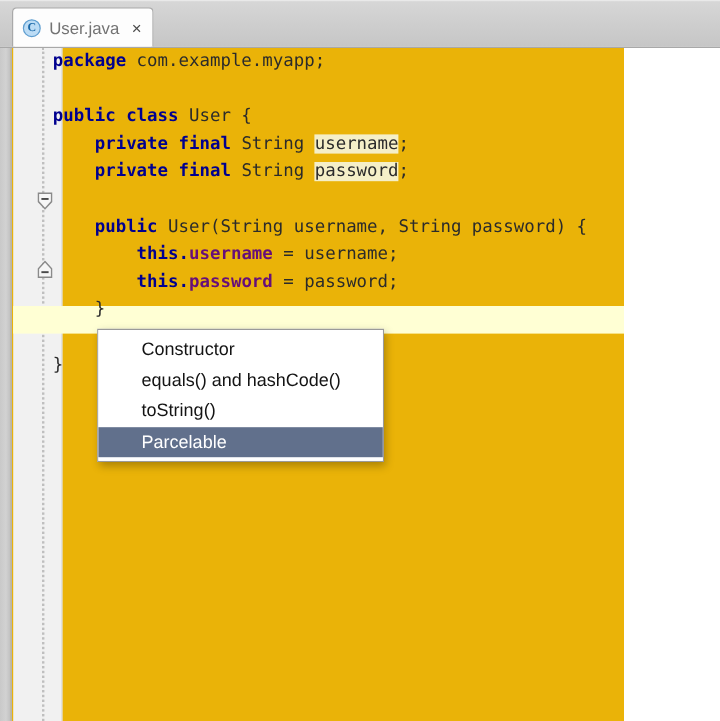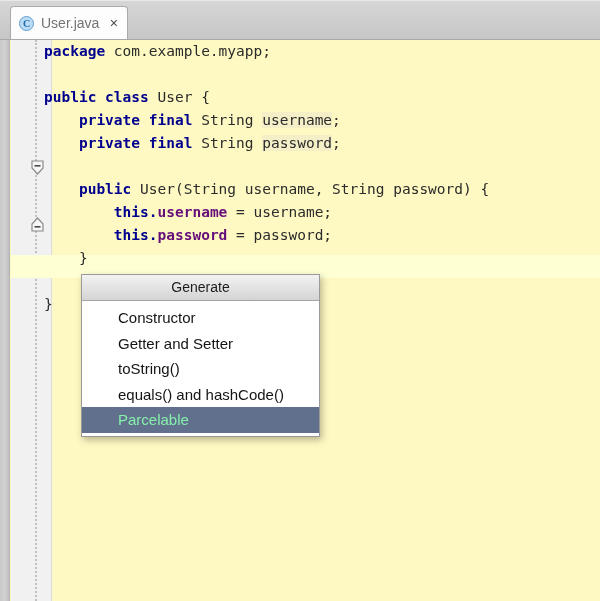--- a/index.html
+++ b/index.html
@@ -80,22 +80,22 @@
     color: #4a4a4a;
     line-height: 1;
     cursor: pointer;
     margin-left: auto;
   }
 
   
   #editor {
     position: absolute;
     left: 0; top: 40px;
-    width: 600px; height: 561px;
-    background: #fef9c3;
+    width: 520px; height: 561px;
+    background: #eab308;
     overflow: hidden;
   }
   
   #left-strip {
     position: absolute;
     left: 0; top: 0;
     width: 10px; height: 100%;
     background: linear-gradient(to right, #c9c9c9 0%, #d2d2d2 55%, #bfbfbf 100%);
     border-right: 1px solid #b4b4b4;
     box-sizing: border-box;
@@ -179,21 +179,21 @@
     height: 25.5px;
     line-height: 25.5px;
     padding-left: 36px;
     font-size: 15px;
     color: #141414;
     white-space: nowrap;
     cursor: default;
   }
   .gen-item.selected {
     background: #61708c;
-    color: #86efac;
+    color: #ffffff;
   }
 </style>
 </head>
 <body>
 
 <div id="ide">
 
   <div id="tabbar">
     <div class="topline"></div>
     <div class="tab">
@@ -221,23 +221,21 @@
       <svg width="13" height="15" viewBox="0 0 13 15">
         <path d="M6.5 1 L12 7 V14 H1 V7 Z" fill="#f6f6f6" stroke="#8a8a8a" stroke-width="1.2"></path>
         <rect x="3.5" y="9" width="6" height="1.6" fill="#4a4a4a"></rect>
       </svg>
     </div>
 
     <div id="code"><div class="ln"><span class="kw">package</span><span class="pl"> com.example.myapp;</span></div><div class="ln">&nbsp;</div><div class="ln"><span class="kw">public class</span><span class="pl"> User {</span></div><div class="ln"><span class="pl">    </span><span class="kw">private final</span><span class="pl"> String </span><span class="hl">username</span><span class="pl">;</span></div><div class="ln"><span class="pl">    </span><span class="kw">private final</span><span class="pl"> String </span><span class="hl">password</span><span class="pl">;</span></div><div class="ln">&nbsp;</div><div class="ln"><span class="pl">    </span><span class="kw">public</span><span class="pl"> User(String username, String password) {</span></div><div class="ln"><span class="pl">        </span><span class="kw">this.</span><span class="fld">username</span><span class="pl"> = username;</span></div><div class="ln"><span class="pl">        </span><span class="kw">this.</span><span class="fld">password</span><span class="pl"> = password;</span></div><div class="ln"><span class="pl">    }</span></div><div class="ln">&nbsp;</div><div class="ln"><span class="pl">}</span></div></div>
   </div>
 
   <div id="generate-menu">
-    <div id="generate-title">Generate</div>
     <div id="generate-list">
         <div class="gen-item">Constructor</div>
-        <div class="gen-item">Getter and Setter</div>
+        <div class="gen-item">equals() and hashCode()</div>
         <div class="gen-item">toString()</div>
-        <div class="gen-item">equals() and hashCode()</div>
         <div class="gen-item selected">Parcelable</div>
       </div>
   </div>
 
 </div>
 
 </body></html>

